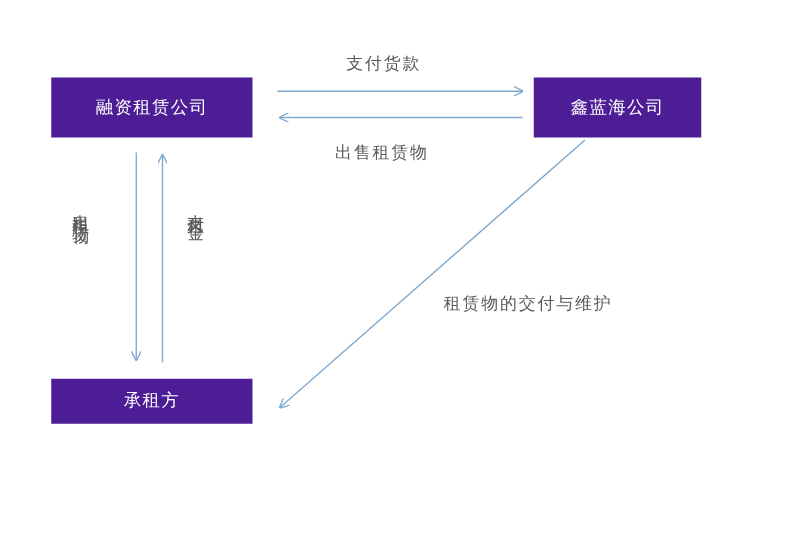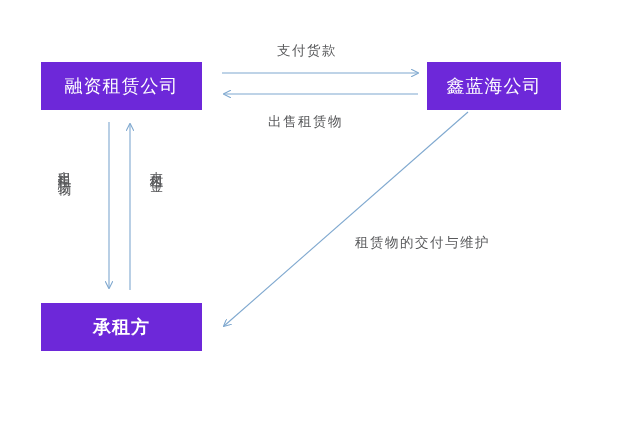--- a/index.html
+++ b/index.html
@@ -13,32 +13,32 @@
     font-family: "Liberation Sans", "DejaVu Sans", sans-serif;
     overflow: hidden;
   }
   #canvas {
     position: relative;
     width: 629px;
     height: 427px;
   }
   .node {
     position: absolute;
-    background: #6d28d9;
+    background: #4c1d95;
     color: #ffffff;
     display: flex;
     align-items: center;
     justify-content: center;
-    font-size: 18px;
+    font-size: 14px;
     letter-spacing: 1px;
     box-sizing: border-box;
   }
   #node-lessor  { left: 41px;  top: 62px;  width: 161px; height: 48px; }
   #node-seller  { left: 427px; top: 62px;  width: 134px; height: 48px; }
-  #node-lessee  { left: 41px;  top: 303px; width: 161px; height: 48px; font-weight: bold; }
+  #node-lessee  { left: 41px;  top: 303px; width: 161px; height: 36px; }
 
   svg.links {
     position: absolute;
     left: 0; top: 0;
     width: 629px;
     height: 427px;
     overflow: visible;
   }
 
   .edge-label {

